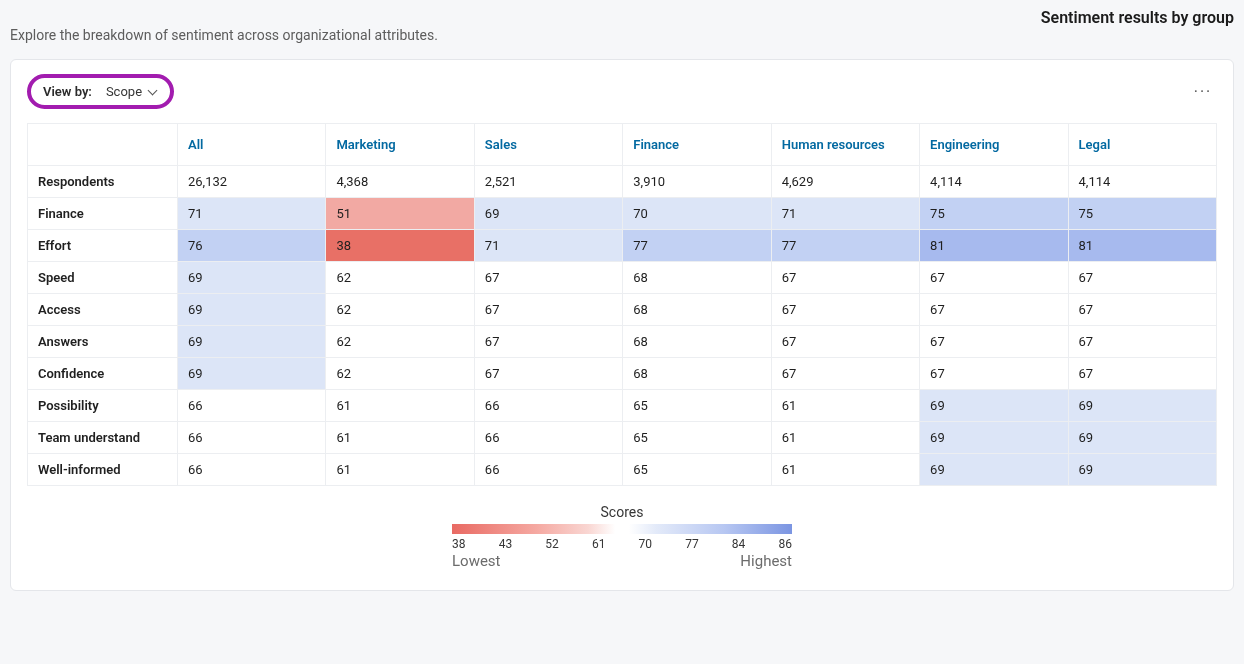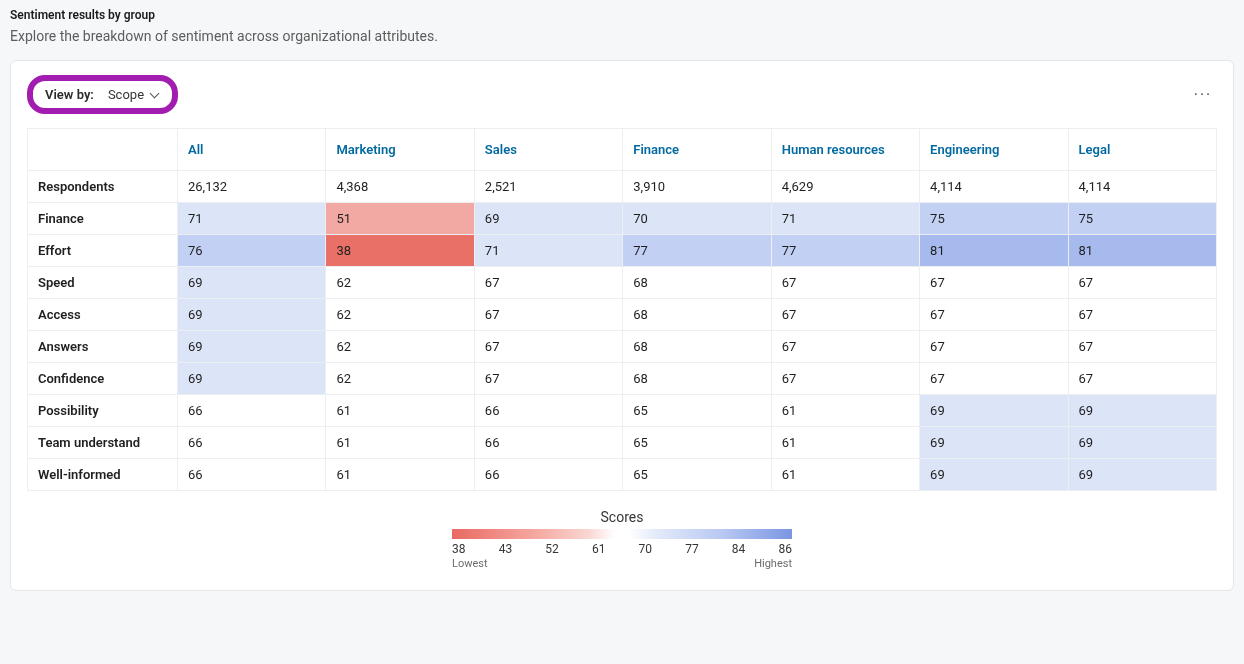--- a/index.html
+++ b/index.html
@@ -8,24 +8,24 @@
     background: #f6f7f9;
     color: #1f1f1f;
     width: 1244px;
     height: 664px;
     overflow: hidden;
   }
   .page {
     padding: 8px 10px 0 10px;
   }
   .page-title {
-    font-size: 12px;
+    font-size: 16px;
     font-weight: 600;
     color: #1b1b1b;
-    margin-bottom: 6px;
+    text-align: right;
   }
   .page-subtitle {
     font-size: 14px;
     color: #5d5d5d;
     margin-bottom: 16px;
   }
   .card {
     background: #fff;
     border: 1px solid #e4e6ea;
     border-radius: 6px;
@@ -34,21 +34,21 @@
   .toolbar {
     display: flex;
     align-items: center;
     gap: 12px;
     margin-bottom: 14px;
   }
   .pill {
     display: inline-flex;
     align-items: center;
     gap: 6px;
-    border: 6px solid #a21caf;
+    border: 4px solid #a21caf;
     border-radius: 18px;
     padding: 6px 12px;
     font-size: 13px;
     background: #fff;
     cursor: pointer;
     color: #2b2b2b;
   }
   .pill .lbl { font-weight: 600; }
   .pill .val { color: #363636; margin-left: 8px; }
   .chev {
@@ -135,21 +135,21 @@
     justify-content: space-between;
     width: 340px;
     font-size: 12px;
     color: #363636;
     margin-top: 3px;
   }
   .legend-ends {
     display: flex;
     justify-content: space-between;
     width: 340px;
-    font-size: 11px;
+    font-size: 15px;
     color: #6c6c6c;
     margin-top: 1px;
   }
 </style>
 </head>
 <body>
 
 <div class="page">
   <h1 class="page-title">Sentiment results by group</h1>
   <div class="page-subtitle">Explore the breakdown of sentiment across organizational attributes.</div>

